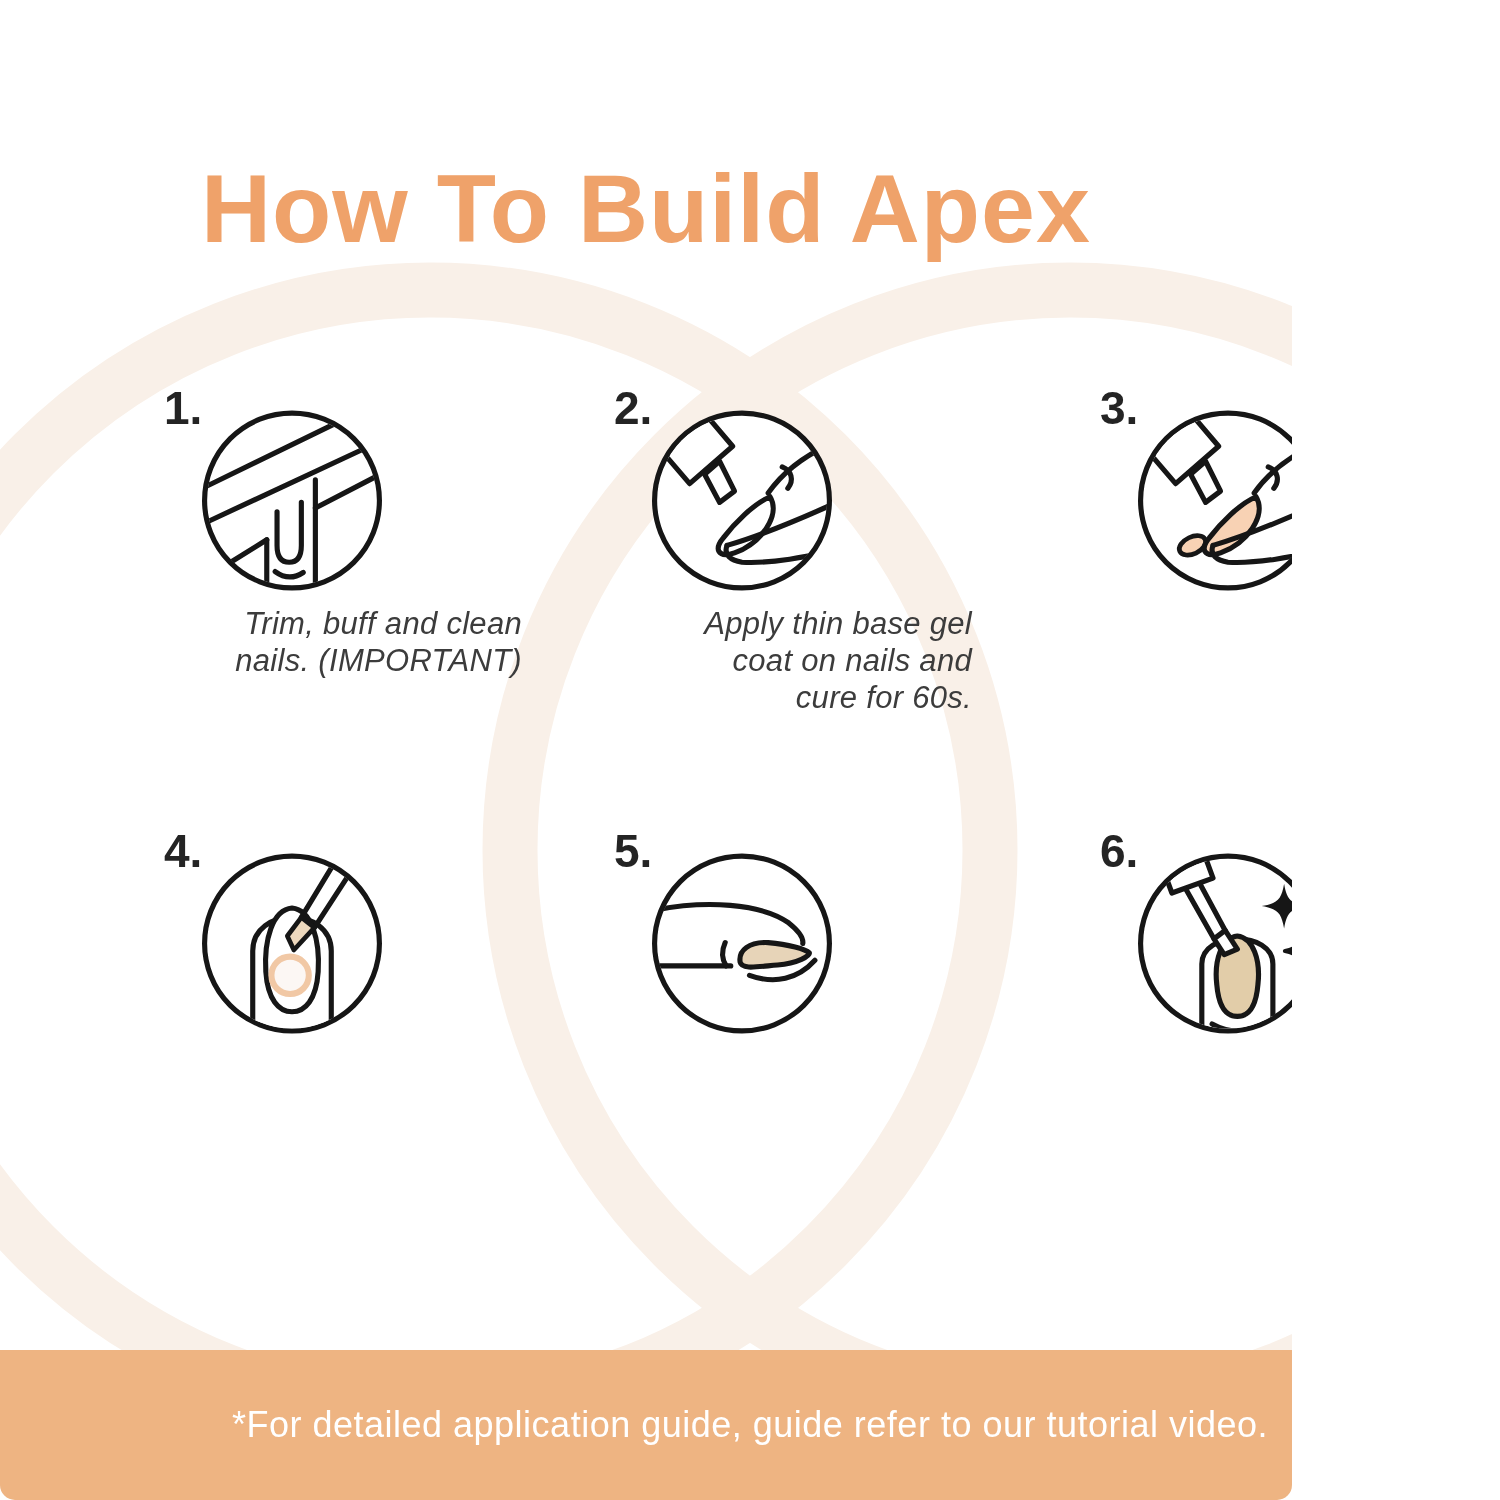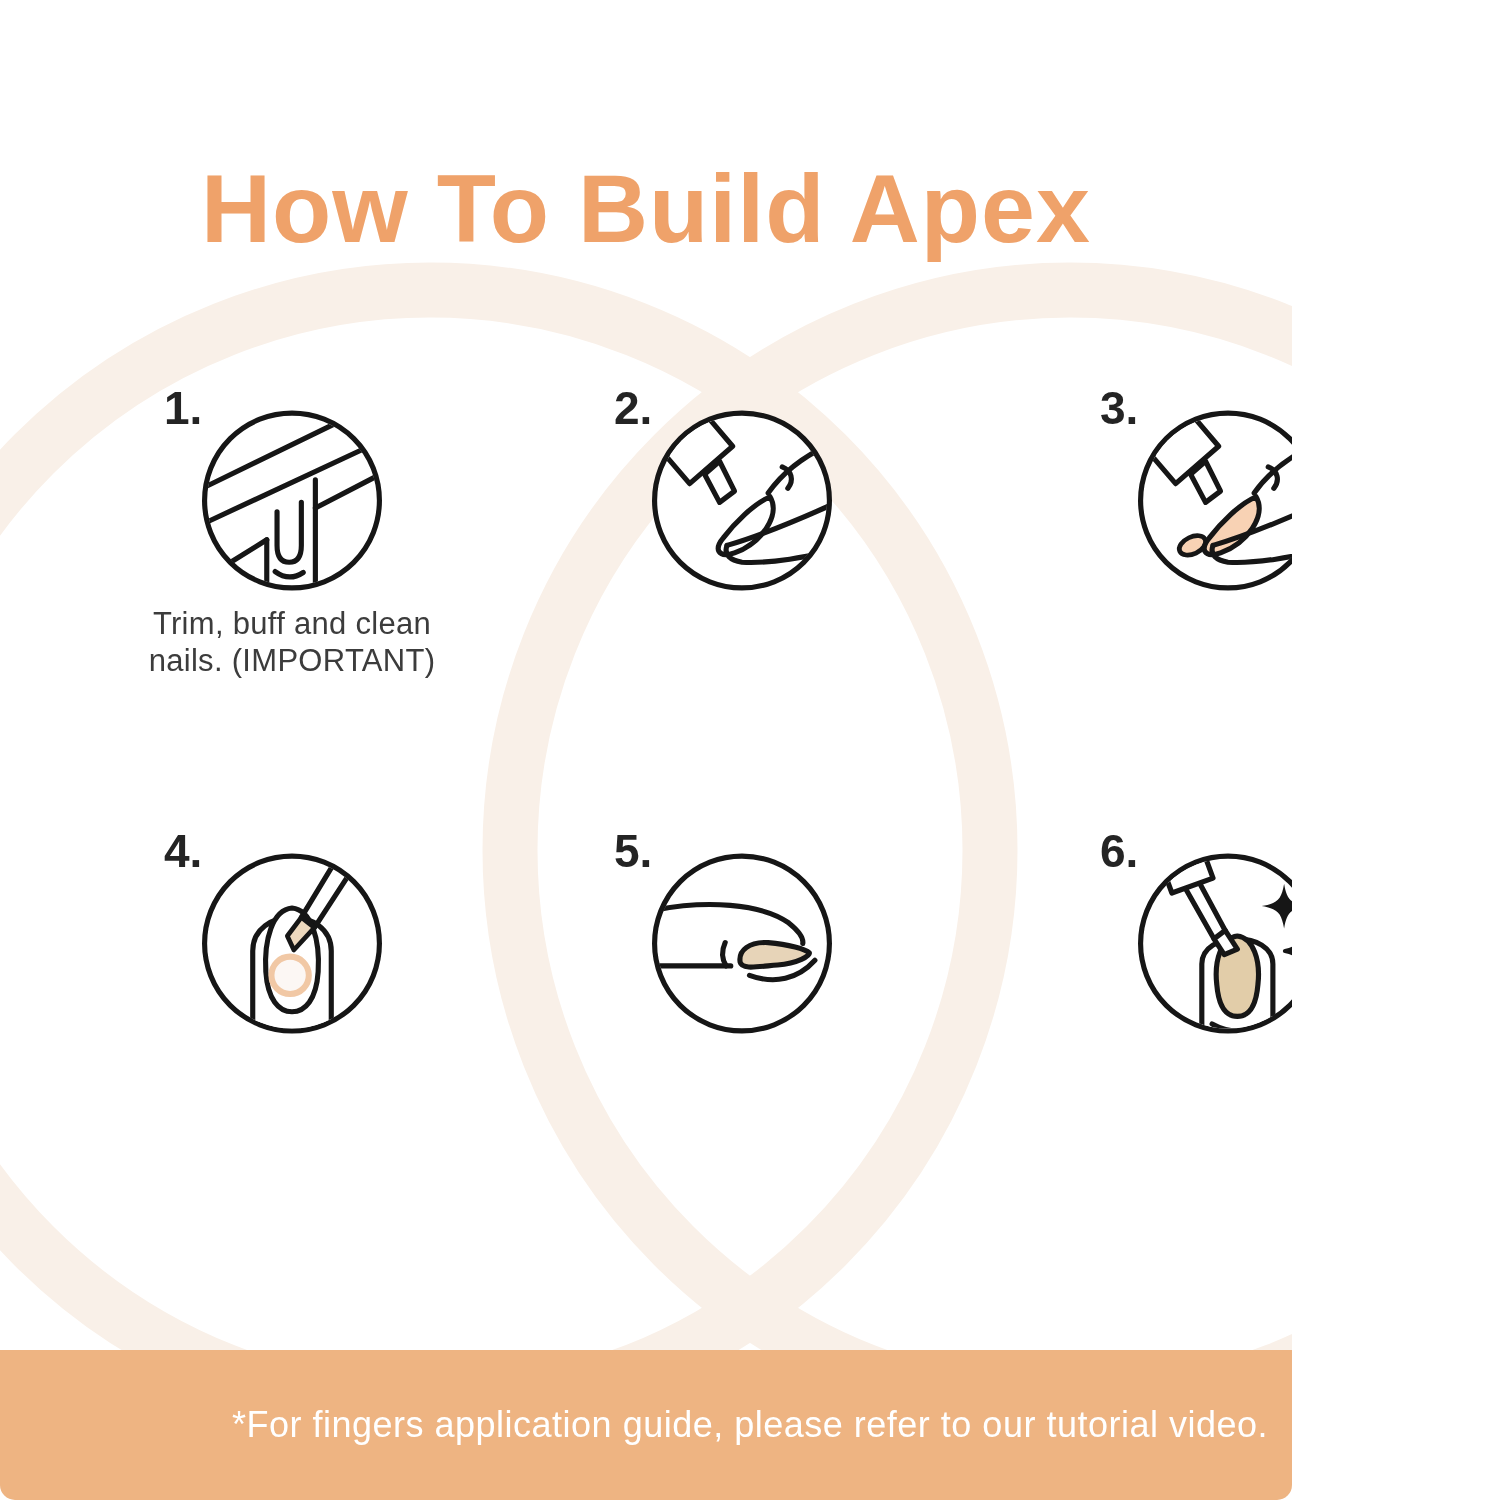--- a/index.html
+++ b/index.html
@@ -25,22 +25,22 @@
   .cell-r2c3{left:998px;top:828px;}
   .step-number{
     position:absolute;left:102px;top:0;
     font-size:46px;font-weight:bold;color:#242424;line-height:1;
   }
   .step-icon{
     position:absolute;top:22px;left:50%;transform:translateX(-50%);
   }
   .step-caption{
     position:absolute;top:220px;left:0;width:100%;
-    text-align:center;white-space:pre-line;
-    font-size:31px;line-height:37px;color:#3C3C3C;letter-spacing:.3px;
+    text-align:right;white-space:pre-line;
+    font-size:31px;line-height:37px;color:#3C3C3C;letter-spacing:.3px;font-style:italic;
   }
   
   .footer-band{
     position:absolute;left:0;top:1350px;width:1500px;height:150px;
     background:#EEB482;z-index:3;
   }
   .footer-note{
     position:absolute;left:0;top:0;width:100%;height:150px;
     line-height:150px;text-align:center;color:#ffffff;font-size:36px;
     letter-spacing:.5px;
@@ -102,20 +102,23 @@
           <path class="fw" d="M 8,40 L 56,2 L 90,42 L 44,82 Z"></path>
           <path class="fw" d="M 60,72 L 76,58 L 92,90 L 76,102 Z"></path>
           <path class="fw" d="M 130,96 C 142,116 120,146 92,156 C 74,162 70,152 80,140 C 92,124 112,104 130,96 Z"></path>
           <path class="ln" d="M 198,38 C 166,52 142,72 128,92"></path>
           <path class="ln" d="M 143,64 C 153,68 156,78 149,87"></path>
           <path class="ln" d="M 206,100 C 162,120 112,140 84,148"></path>
           <path class="ln" d="M 208,152 C 170,160 130,168 100,166 C 88,164 80,158 84,148"></path>
         </g>
       </svg>
     </div>
+    <div class="step-caption">Apply thin base gel
+coat on nails and
+cure for 60s.</div>
   </div>
 
   <div class="step-cell cell-r1c3">
     <div class="step-number">3.</div>
     <div class="step-icon">
       <svg width="187" height="187" viewBox="0 0 200 200">
         <defs>
             <clipPath id="c3">
               <circle cx="100" cy="100" r="91"></circle>
             </clipPath>
@@ -197,16 +200,16 @@
           <path class="ln" d="M 70,36 L 97,86"></path>
           <path class="fw" d="M 85,95 L 97,86 L 110,106 L 96,112 Z" stroke-width="5"></path>
           <path d="M 160,36 C 163,53 167,57 184,60 C 167,63 163,67 160,84 C 157,67 153,63 136,60 C 153,57 157,53 160,36 Z" fill="#161616"></path>
           <path d="M 177,92 C 179,103 182,106 193,108 C 182,110 179,113 177,124 C 175,113 172,110 161,108 C 172,106 175,103 177,92 Z" fill="#fff" stroke="#161616" stroke-width="4.5" stroke-linejoin="round"></path>
         </g>
       </svg>
     </div>
   </div>
 
   <div class="footer-band">
-    <div class="footer-note">*For fingers application guide, please refer to our tutorial video.</div>
+    <div class="footer-note">*For detailed application guide, guide refer to our tutorial video.</div>
   </div>
 
 </div>
 
 </body></html>

